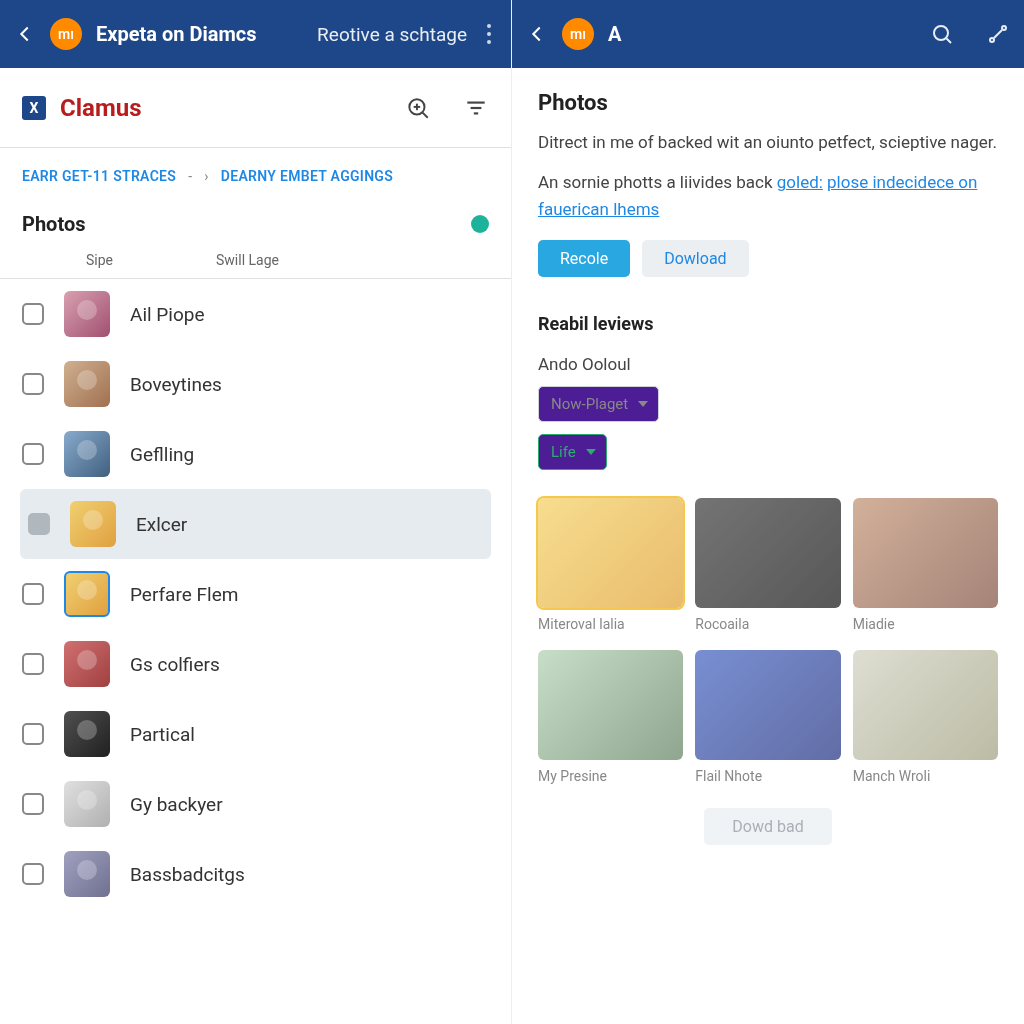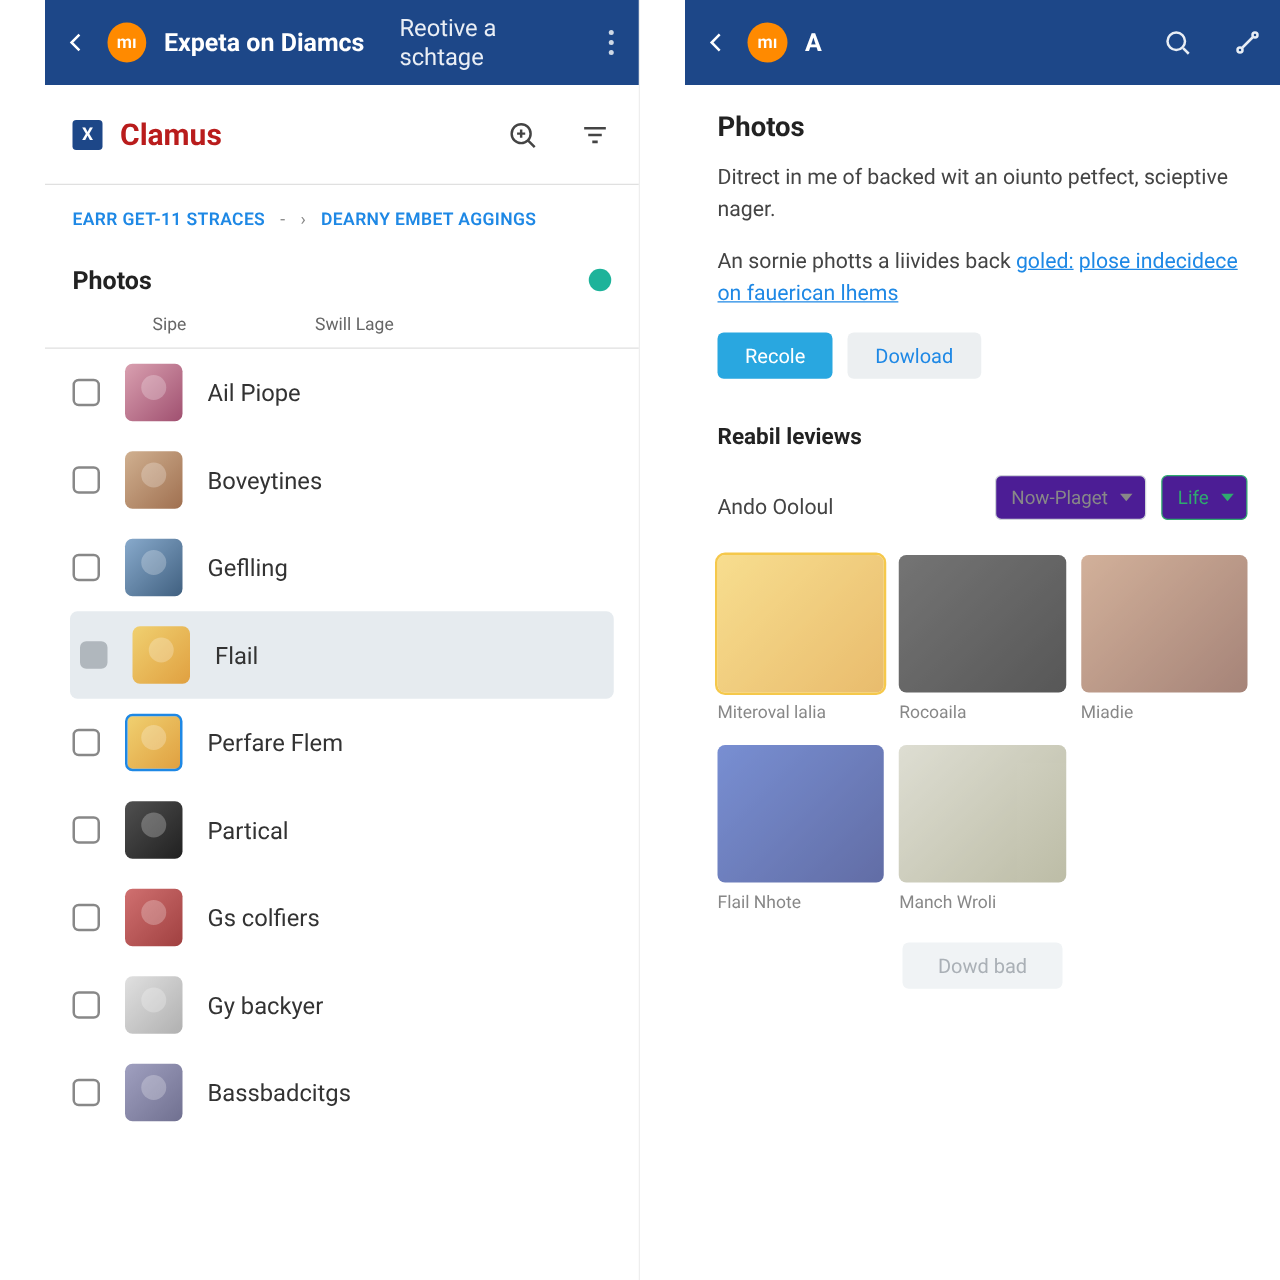--- a/index.html
+++ b/index.html
@@ -1,17 +1,17 @@
 <!DOCTYPE html>
 <html><head>
 <meta charset="utf-8">
 <style>
   * { box-sizing: border-box; margin: 0; padding: 0; font-family: -apple-system, BlinkMacSystemFont, "Segoe UI", Roboto, sans-serif; }
   body { width: 1024px; height: 1024px; display: flex; overflow: hidden; background: #fff; }
-  .pane { height: 100%; display: flex; flex-direction: column; padding-left: 36px; }
+  .pane { height: 100%; display: flex; flex-direction: column; }
   .pane-left { width: 512px; border-right: 1px solid #eee; }
   .pane-right { width: 512px; }
 
   .appbar { background: #1d4788; color: #fff; height: 68px; display: flex; align-items: center; padding: 0 14px; gap: 14px; }
   .back-arrow { width: 22px; height: 22px; stroke: #fff; cursor: pointer; }
   .mi-logo { width: 32px; height: 32px; border-radius: 50%; background: #ff8a00; display: flex; align-items: center; justify-content: center; color: #fff; font-weight: 600; font-size: 14px; }
   .appbar-title { font-size: 20px; font-weight: 700; flex: 0 0 auto; }
   .appbar-spacer { flex: 1; }
   .appbar-action { font-size: 19px; color: #e9eef5; }
   .dots { display: flex; flex-direction: column; gap: 4px; padding: 6px; cursor: pointer; }
@@ -60,21 +60,21 @@
   .rp-title { font-size: 22px; font-weight: 700; color: #222; }
   .rp-desc { font-size: 17px; color: #444; line-height: 1.55; }
   .rp-link { color: #1e88e5; text-decoration: underline; cursor: pointer; }
   .rp-btns { display: flex; gap: 12px; margin-top: 4px; }
   .btn { padding: 9px 22px; border-radius: 5px; font-size: 16px; cursor: pointer; border: none; }
   .btn-primary { background: #29a7e0; color: #fff; }
   .btn-secondary { background: #eceff1; color: #1e88e5; }
   .btn-muted { background: #f0f3f5; color: #aab0b6; margin: 10px auto 0; display: block; padding: 9px 28px; }
 
   .rp-subtitle { font-size: 18px; font-weight: 700; color: #222; margin-top: 22px; }
-  .rp-filters { display: flex; align-items: flex-end; gap: 12px; margin-top: 6px; }
+  .rp-filters { display: flex; align-items: flex-start; gap: 12px; margin-top: 6px; flex-direction: column; }
   .rp-user { font-size: 17px; color: #444; flex: 1; }
   .select { border: 1px solid #cfd4d9; border-radius: 5px; padding: 8px 30px 8px 12px; font-size: 15px; color: #888; background: #4c1d95; position: relative; cursor: pointer; min-width:120px; }
   .select.green { border-color: #2faa6f; color: #2faa6f; min-width:60px; }
   .select::after { content:""; position:absolute; right:10px; top:50%; width:0;height:0;border-left:5px solid transparent;border-right:5px solid transparent;border-top:6px solid currentColor; transform:translateY(-50%); }
 
   .grid { display: grid; grid-template-columns: repeat(3,1fr); gap: 18px 12px; margin-top: 14px; opacity: 0.7; }
   .card { display: flex; flex-direction: column; gap: 8px; }
   .card-img { width: 100%; height: 110px; border-radius: 6px; background:#ccc; }
   .card.sel .card-img { outline: 2px solid #f2b200; }
   .card-label { font-size: 14px; color: #555; }
@@ -149,36 +149,36 @@
       <div class="row-label">Boveytines</div>
     </div>
     <div class="row">
       <div class="chk"></div>
       <div class="thumb t3"></div>
       <div class="row-label">Geflling</div>
     </div>
     <div class="row selected">
       <div class="chk"></div>
       <div class="thumb t4"></div>
-      <div class="row-label">Flail</div>
+      <div class="row-label">Exlcer</div>
     </div>
     <div class="row">
       <div class="chk"></div>
       <div class="thumb t5 outlined"></div>
       <div class="row-label">Perfare Flem</div>
     </div>
     <div class="row">
       <div class="chk"></div>
+      <div class="thumb t6"></div>
+      <div class="row-label">Gs colfiers</div>
+    </div>
+    <div class="row">
+      <div class="chk"></div>
       <div class="thumb t7"></div>
       <div class="row-label">Partical</div>
-    </div>
-    <div class="row">
-      <div class="chk"></div>
-      <div class="thumb t6"></div>
-      <div class="row-label">Gs colfiers</div>
     </div>
     <div class="row">
       <div class="chk"></div>
       <div class="thumb t8"></div>
       <div class="row-label">Gy backyer</div>
     </div>
     <div class="row">
       <div class="chk"></div>
       <div class="thumb t9"></div>
       <div class="row-label">Bassbadcitgs</div>
@@ -230,20 +230,24 @@
       </div>
       <div class="card">
         <div class="card-img ci2"></div>
         <div class="card-label">Rocoaila</div>
       </div>
       <div class="card">
         <div class="card-img ci3"></div>
         <div class="card-label">Miadie</div>
       </div>
       <div class="card">
+        <div class="card-img ci4"></div>
+        <div class="card-label">My Presine</div>
+      </div>
+      <div class="card">
         <div class="card-img ci5"></div>
         <div class="card-label">Flail Nhote</div>
       </div>
       <div class="card">
         <div class="card-img ci6"></div>
         <div class="card-label">Manch Wroli</div>
       </div>
     </div>
 
     <button class="btn btn-muted">Dowd bad</button>

